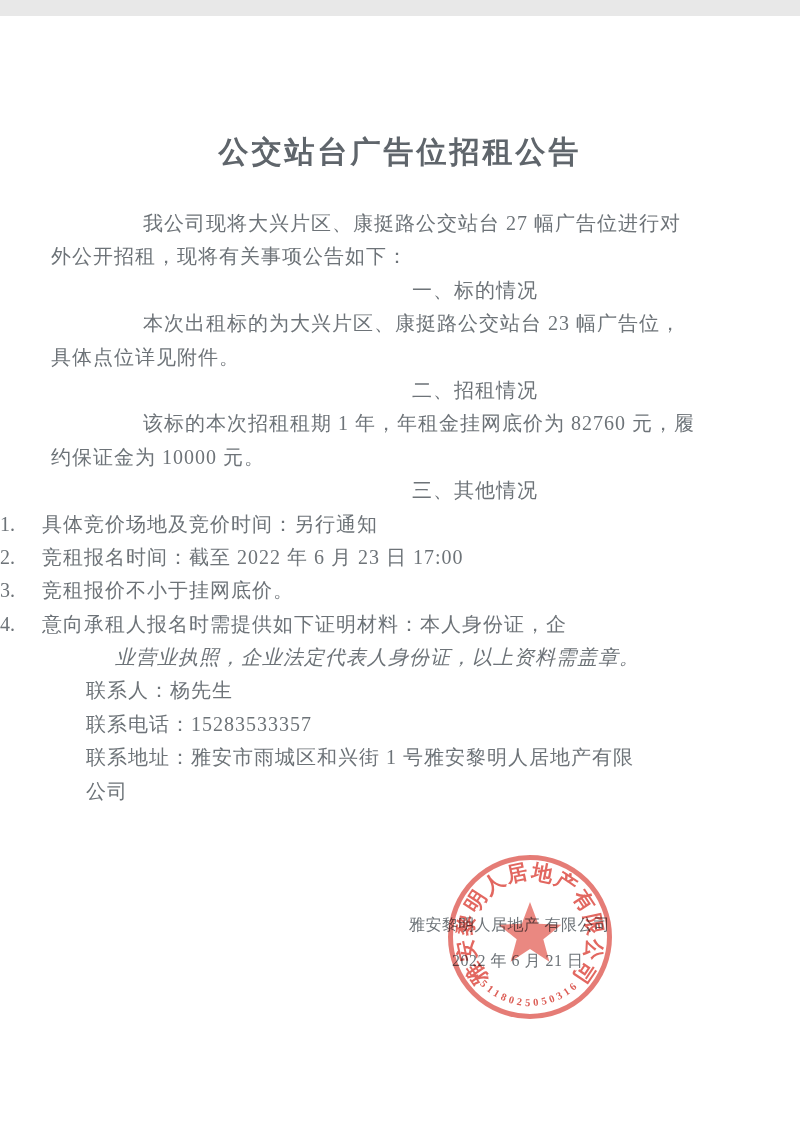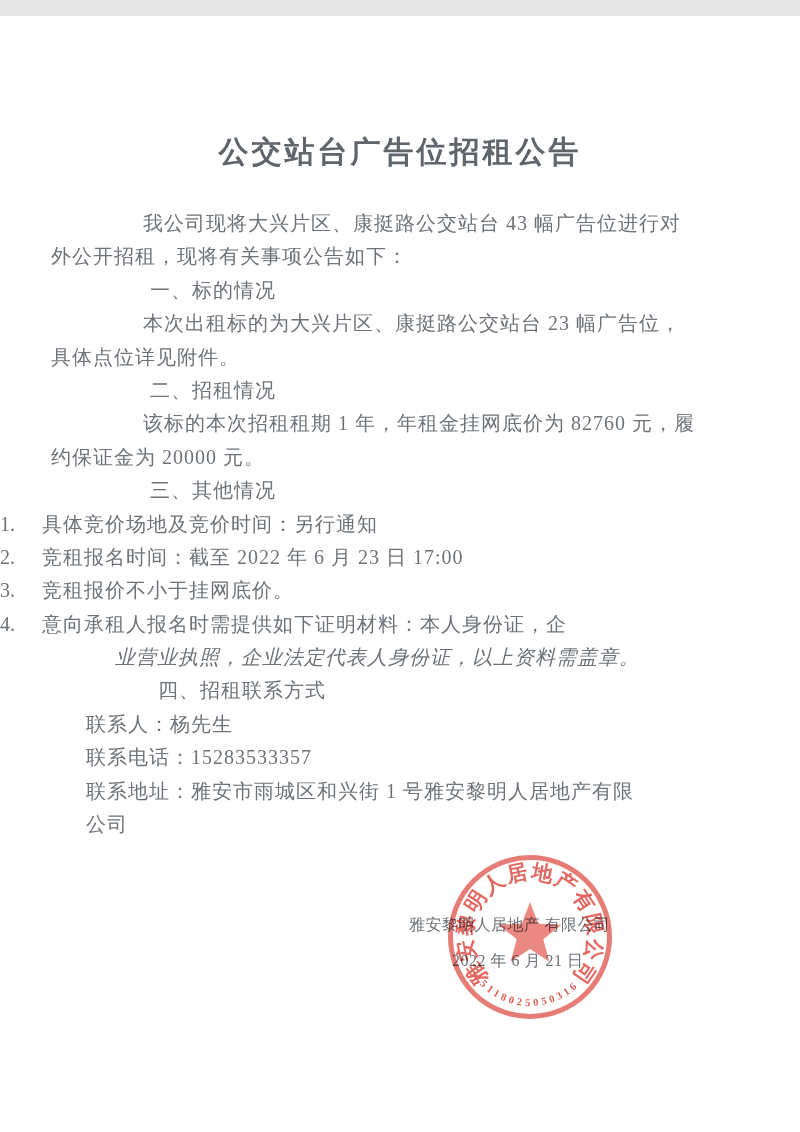--- a/index.html
+++ b/index.html
@@ -23,21 +23,21 @@
     line-height:39px;
   }
   .body{
     margin-top:36px;
     font-size:20px;
     letter-spacing:1px;
   }
   .ln{height:33.4px;line-height:33.4px;white-space:nowrap;}
   .flush   {padding-left:51px;}
   .indent  {padding-left:143px;}
-  .heading {padding-left:150px;}
+  .heading {padding-left:150px;text-align:center;}
   .heading4{padding-left:158px;}
   .item    {}
   .itemcont{padding-left:115px;font-style:italic;}
   .contact {padding-left:86px;}
   .item .num{display:inline-block;width:42px;letter-spacing:0;}
   .sig-company{
     position:absolute;left:409px;top:899px;
     font-size:16px;letter-spacing:0.4px;white-space:nowrap;
   }
   .sig-date{
@@ -60,45 +60,44 @@
   }
 </style>
 </head>
 <body>
 
 <div class="page">
 
   <h1 class="title">公交站台广告位招租公告</h1>
 
   <div class="body">
-    <div class="ln indent">我公司现将大兴片区、康挺路公交站台 43 幅广告位进行对</div>
+    <div class="ln indent">我公司现将大兴片区、康挺路公交站台 27 幅广告位进行对</div>
     <div class="ln flush">外公开招租，现将有关事项公告如下：</div>
     <div class="ln heading">一、标的情况</div>
     <div class="ln indent">本次出租标的为大兴片区、康挺路公交站台 23 幅广告位，</div>
     <div class="ln flush">具体点位详见附件。</div>
     <div class="ln heading">二、招租情况</div>
     <div class="ln indent">该标的本次招租租期 1 年，年租金挂网底价为 82760 元，履</div>
-    <div class="ln flush">约保证金为 20000 元。</div>
+    <div class="ln flush">约保证金为 10000 元。</div>
     <div class="ln heading">三、其他情况</div>
 
     <div class="ln item">
       <span class="num">1.</span><span>具体竞价场地及竞价时间：另行通知</span>
     </div>
     <div class="ln item">
       <span class="num">2.</span><span>竞租报名时间：截至 2022 年 6 月 23 日 17:00</span>
     </div>
     <div class="ln item">
       <span class="num">3.</span><span>竞租报价不小于挂网底价。</span>
     </div>
     <div class="ln item">
       <span class="num">4.</span><span>意向承租人报名时需提供如下证明材料：本人身份证，企</span>
     </div>
     <div class="ln itemcont">业营业执照，企业法定代表人身份证，以上资料需盖章。</div>
 
-    <div class="ln heading4">四、招租联系方式</div>
     <div class="ln contact">联系人：杨先生</div>
     <div class="ln contact">联系电话：15283533357</div>
     <div class="ln contact">联系地址：雅安市雨城区和兴街 1 号雅安黎明人居地产有限</div>
     <div class="ln contact">公司</div>
   </div>
 
   <div class="sig-company">雅安黎明人居地产 有限公司</div>
   <div class="sig-date">2022 年 6 月 21 日</div>
 
   <svg class="seal" viewBox="0 0 172 172" aria-hidden="true">

